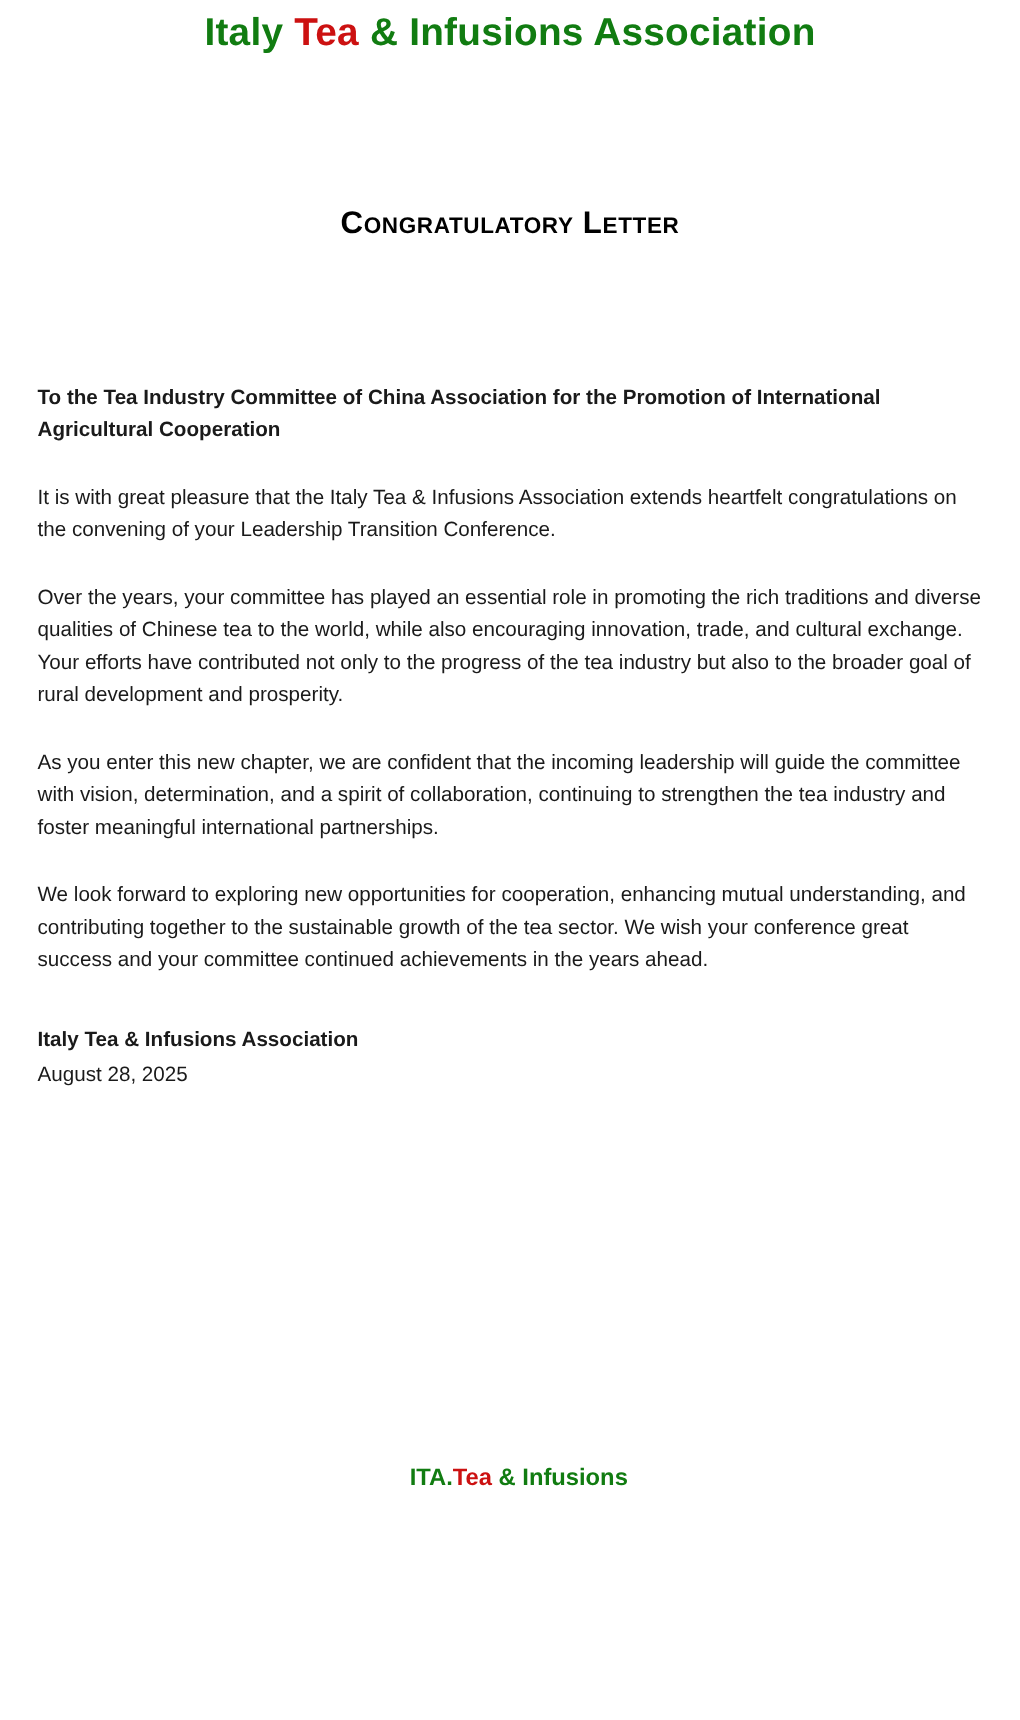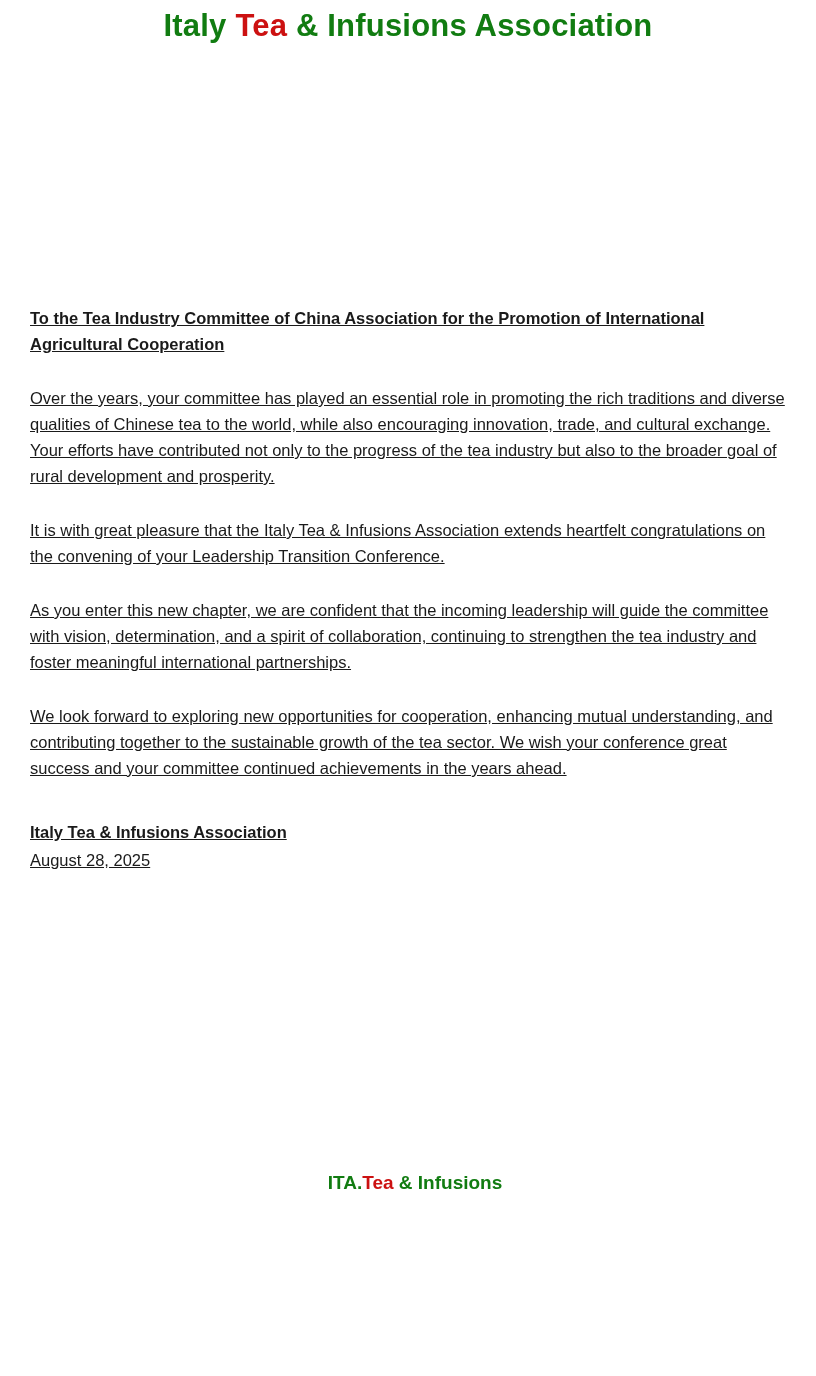--- a/index.html
+++ b/index.html
@@ -40,21 +40,20 @@
     letter-spacing:0.5px;
   }
   .letter-body{
     position:absolute;
     top:305px;
     left:30px;
     right:28px;
     font-size:16.5px;
     line-height:26px;
     color:var(--text);
-    text-decoration:underline;
   }
   .letter-body p{margin-bottom:28px;}
   .addressee{font-weight:bold;margin-bottom:32px;}
   .signature-block{margin-top:38px;}
   .signature{font-weight:bold;}
   .date-line{margin-top:2px;}
   .footer{
     position:absolute;
     bottom:6px;left:14px;right:0;
     text-align:center;
@@ -75,25 +74,26 @@
 </style>
 </head>
 <body>
 
 <div class="page">
 
   <div class="letterhead">
     <span>Italy </span><span class="red">Tea</span><span> &amp; Infusions Association</span>
   </div>
 
+  <div class="doc-title">Congratulatory Letter</div>
 
   <div class="letter-body">
     <p class="addressee">To the Tea Industry Committee of China Association for the Promotion of International Agricultural Cooperation</p>
+    <p>It is with great pleasure that the Italy Tea &amp; Infusions Association extends heartfelt congratulations on the convening of your Leadership Transition Conference.</p>
     <p>Over the years, your committee has played an essential role in promoting the rich traditions and diverse qualities of Chinese tea to the world, while also encouraging innovation, trade, and cultural exchange. Your efforts have contributed not only to the progress of the tea industry but also to the broader goal of rural development and prosperity.</p>
-    <p>It is with great pleasure that the Italy Tea &amp; Infusions Association extends heartfelt congratulations on the convening of your Leadership Transition Conference.</p>
     <p>As you enter this new chapter, we are confident that the incoming leadership will guide the committee with vision, determination, and a spirit of collaboration, continuing to strengthen the tea industry and foster meaningful international partnerships.</p>
     <p>We look forward to exploring new opportunities for cooperation, enhancing mutual understanding, and contributing together to the sustainable growth of the tea sector. We wish your conference great success and your committee continued achievements in the years ahead.</p>
     <div class="signature-block">
       <div class="signature">Italy Tea &amp; Infusions Association</div>
       <div class="date-line">August 28, 2025</div>
     </div>
   </div>
 
   <div class="footer">
     <div class="footer-brand">

